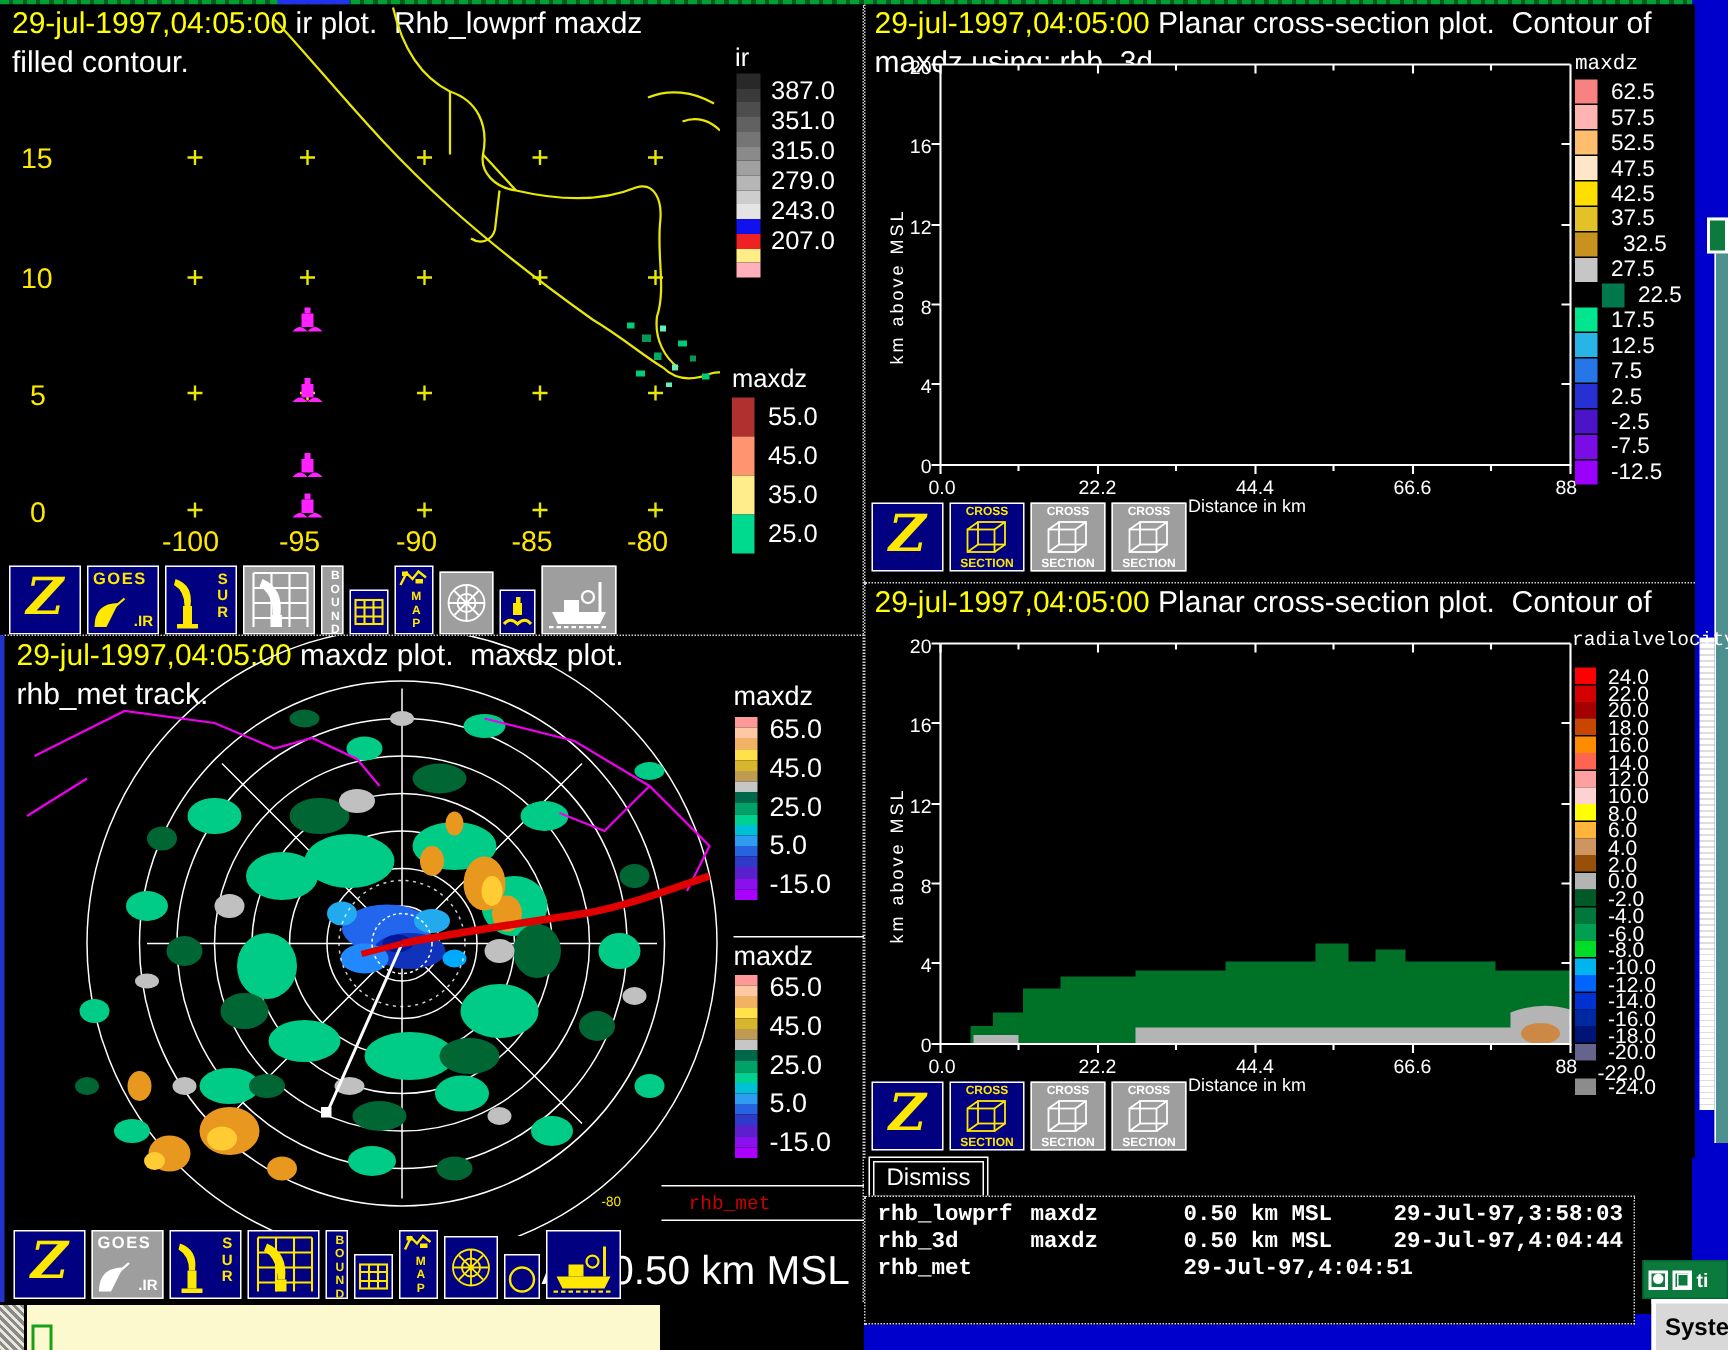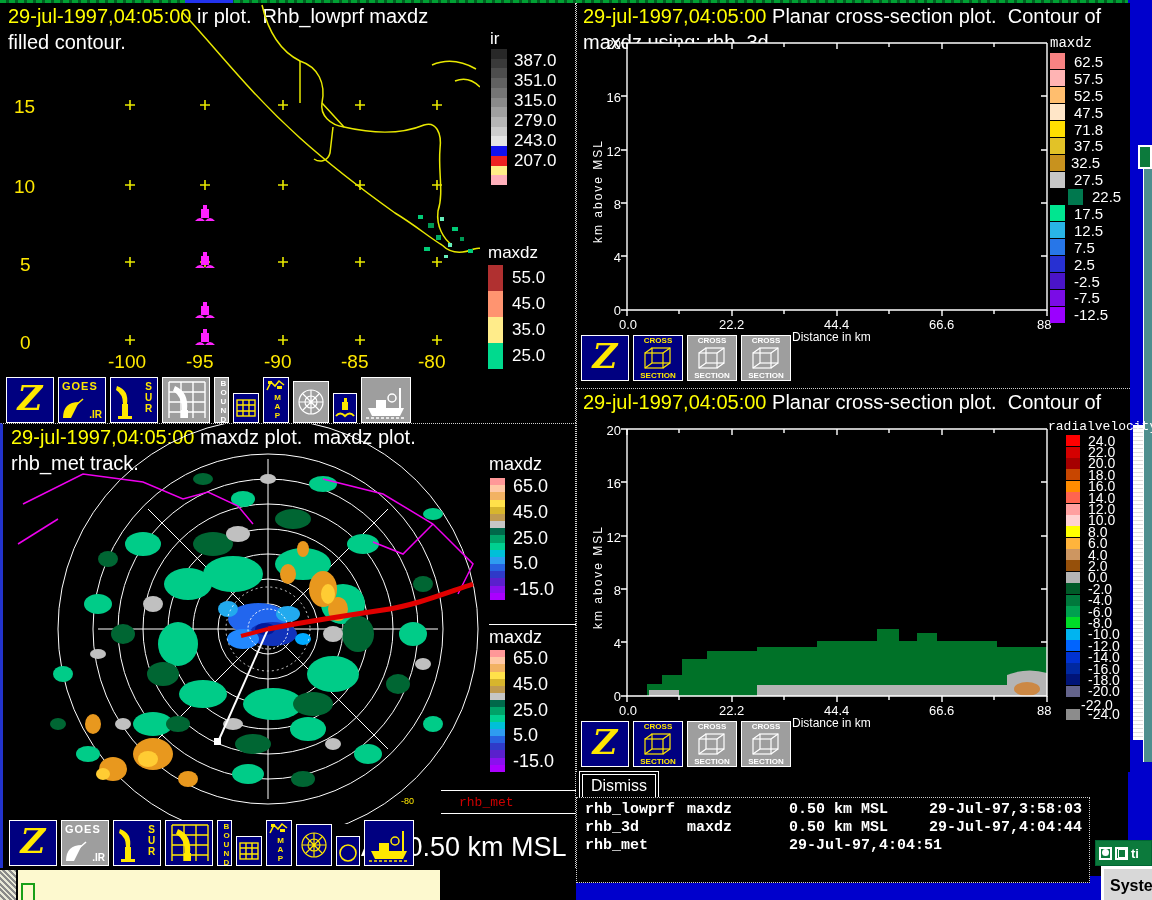--- a/index.html
+++ b/index.html
@@ -607,31 +607,31 @@
         <span class="lb" style="margin-left:9px;font-size:15px;">52.5</span>
       </div>
 
       <div class="cbrow" style="height:16.9px;">
         <span class="sw" style="width: 15px; height: 16px; background: rgb(255, 230, 200);"></span>
         <span class="lb" style="margin-left:9px;font-size:15px;">47.5</span>
       </div>
 
       <div class="cbrow" style="height:16.9px;">
         <span class="sw" style="width: 15px; height: 16px; background: rgb(255, 223, 0);"></span>
-        <span class="lb" style="margin-left:9px;font-size:15px;">71.8</span>
+        <span class="lb" style="margin-left:9px;font-size:15px;">42.5</span>
       </div>
 
       <div class="cbrow" style="height:16.9px;">
         <span class="sw" style="width: 15px; height: 16px; background: rgb(226, 194, 39);"></span>
         <span class="lb" style="margin-left:9px;font-size:15px;">37.5</span>
       </div>
 
       <div class="cbrow" style="height:16.9px;">
         <span class="sw" style="width: 15px; height: 16px; background: rgb(200, 146, 30);"></span>
-        <span class="lb" style="margin-left:6px;font-size:15px;">32.5</span>
+        <span class="lb" style="margin-left:17px;font-size:15px;">32.5</span>
       </div>
 
       <div class="cbrow" style="height:16.9px;">
         <span class="sw" style="width: 15px; height: 16px; background: rgb(198, 198, 198);"></span>
         <span class="lb" style="margin-left:9px;font-size:15px;">27.5</span>
       </div>
 
       <div class="cbrow" style="height:16.9px;padding-left:18px;">
         <span class="sw" style="width: 15px; height: 16px; background: rgb(0, 120, 78);"></span>
         <span class="lb" style="margin-left:9px;font-size:15px;">22.5</span>
@@ -741,21 +741,21 @@
   <div class="tick ytick" style="left:18px;top:300px;">0</div>
   <div class="axlab ylab" style="left:14px;top:240px;">km above MSL</div>
   <div class="tick" style="left:42px;top:314px;">0.0</div>
   <div class="tick" style="left:142px;top:314px;">22.2</div>
   <div class="tick" style="left:247px;top:314px;">44.4</div>
   <div class="tick" style="left:352px;top:314px;">66.6</div>
   <div class="tick" style="left:460px;top:314px;">88</div>
   <div class="axlab" style="left:215px;top:327px;font-size:12px;">Distance in km</div>
 
   <div class="abs cb-title" style="left:471px;top:30px;font-size:13px;font-family:'Liberation Mono',monospace;">radialvelocity</div>
-  <div class="abs" style="left:473px;top:46px;margin-left:16px;">
+  <div class="abs" style="left:473px;top:56px;">
 
       <div class="cbrow" style="height:11.4px;">
         <span class="sw" style="width: 14px; height: 11px; background: rgb(255, 0, 0);"></span>
         <span class="lb" style="margin-left:8px;font-size:14px;">24.0</span>
       </div>
 
       <div class="cbrow" style="height:11.4px;">
         <span class="sw" style="width: 14px; height: 11px; background: rgb(212, 0, 0);"></span>
         <span class="lb" style="margin-left:8px;font-size:14px;">22.0</span>
       </div>

